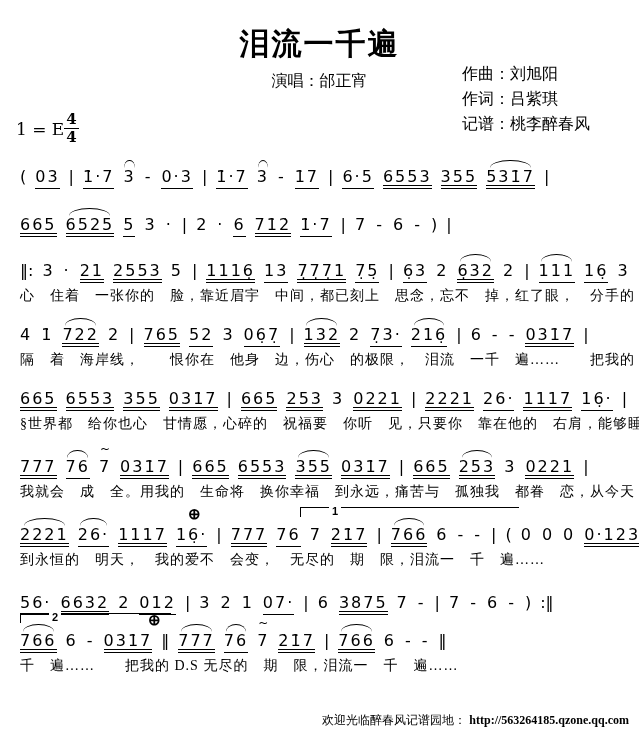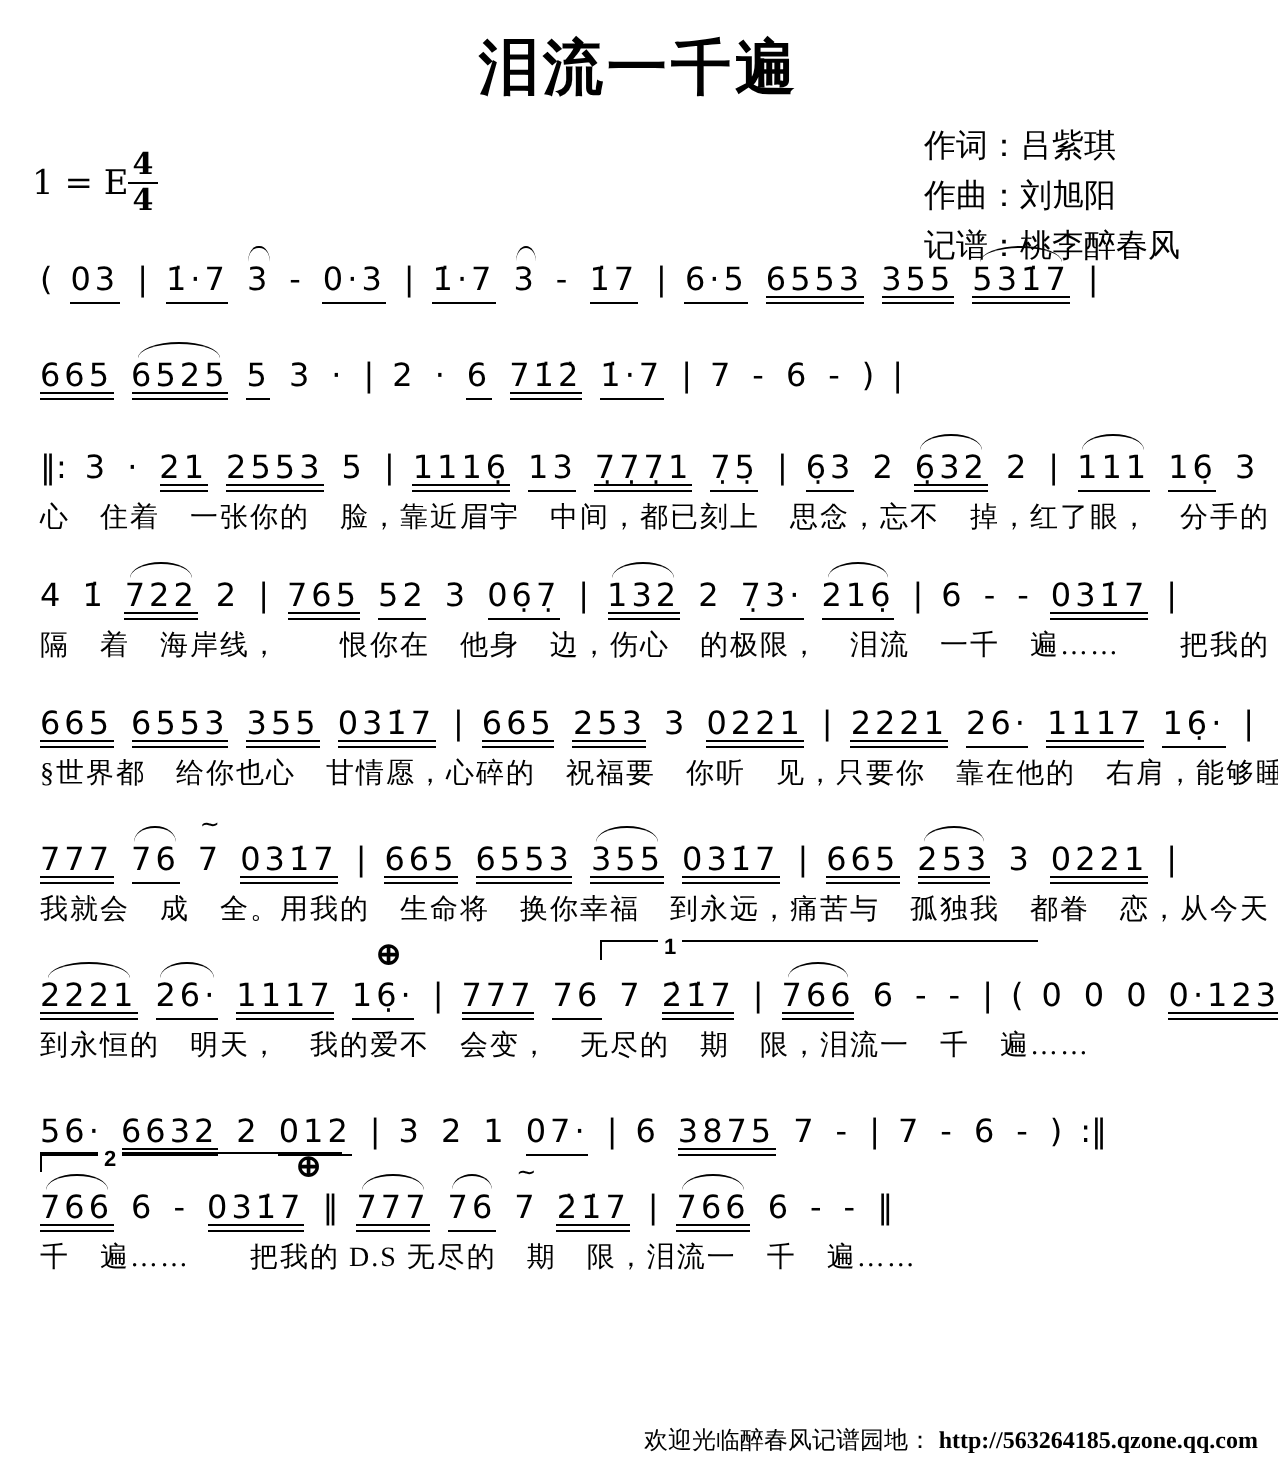--- a/index.html
+++ b/index.html
@@ -1,20 +1,20 @@
 <!DOCTYPE html>
 <html><head>
 <meta charset="utf-8">
 <style>
   html,body{margin:0;padding:0;background:#fff;}
   body{width:639px;height:735px;overflow:hidden;color:#000;
        font-family:"Liberation Sans",sans-serif;position:relative;}
 
   
-  .header{position:relative;padding-top:14px;}
+  .header{position:relative;padding-top:24px;}
   .title{text-align:center;font-size:30px;font-weight:bold;letter-spacing:2px;
          font-family:"Liberation Sans",sans-serif;}
   .singer{text-align:center;font-size:16px;margin-top:6px;
           font-family:"Liberation Serif",serif;}
   .credits{position:absolute;top:62px;left:462px;font-size:16px;line-height:1.55;
            font-family:"Liberation Serif",serif;}
   .credits div{white-space:nowrap;}
   .credit-qq{padding-left:14px;}
 
   
@@ -59,23 +59,24 @@
   .footer{position:absolute;left:0;right:10px;bottom:6px;text-align:right;
           font-size:12px;white-space:nowrap;}
   .footer .prefix{font-family:"Liberation Serif",serif;}
   .footer .url{font-family:"Liberation Serif",serif;font-weight:bold;}
 </style>
 </head>
 <body>
 
 <div class="header">
   <div class="title">泪流一千遍</div>
+  <div class="singer">演唱：邰正宵</div>
   <div class="credits">
+    <div>作曲：刘旭阳</div>
     <div>作词：吕紫琪</div>
-    <div>作曲：刘旭阳</div>
     <div>记谱：桃李醉春风</div>
   </div>
 </div>
 
 <div class="keysig">
   <span>1 = E</span>
   <span class="frac">
     <span class="top">4</span>
     <span class="bot">4</span>
   </span>

